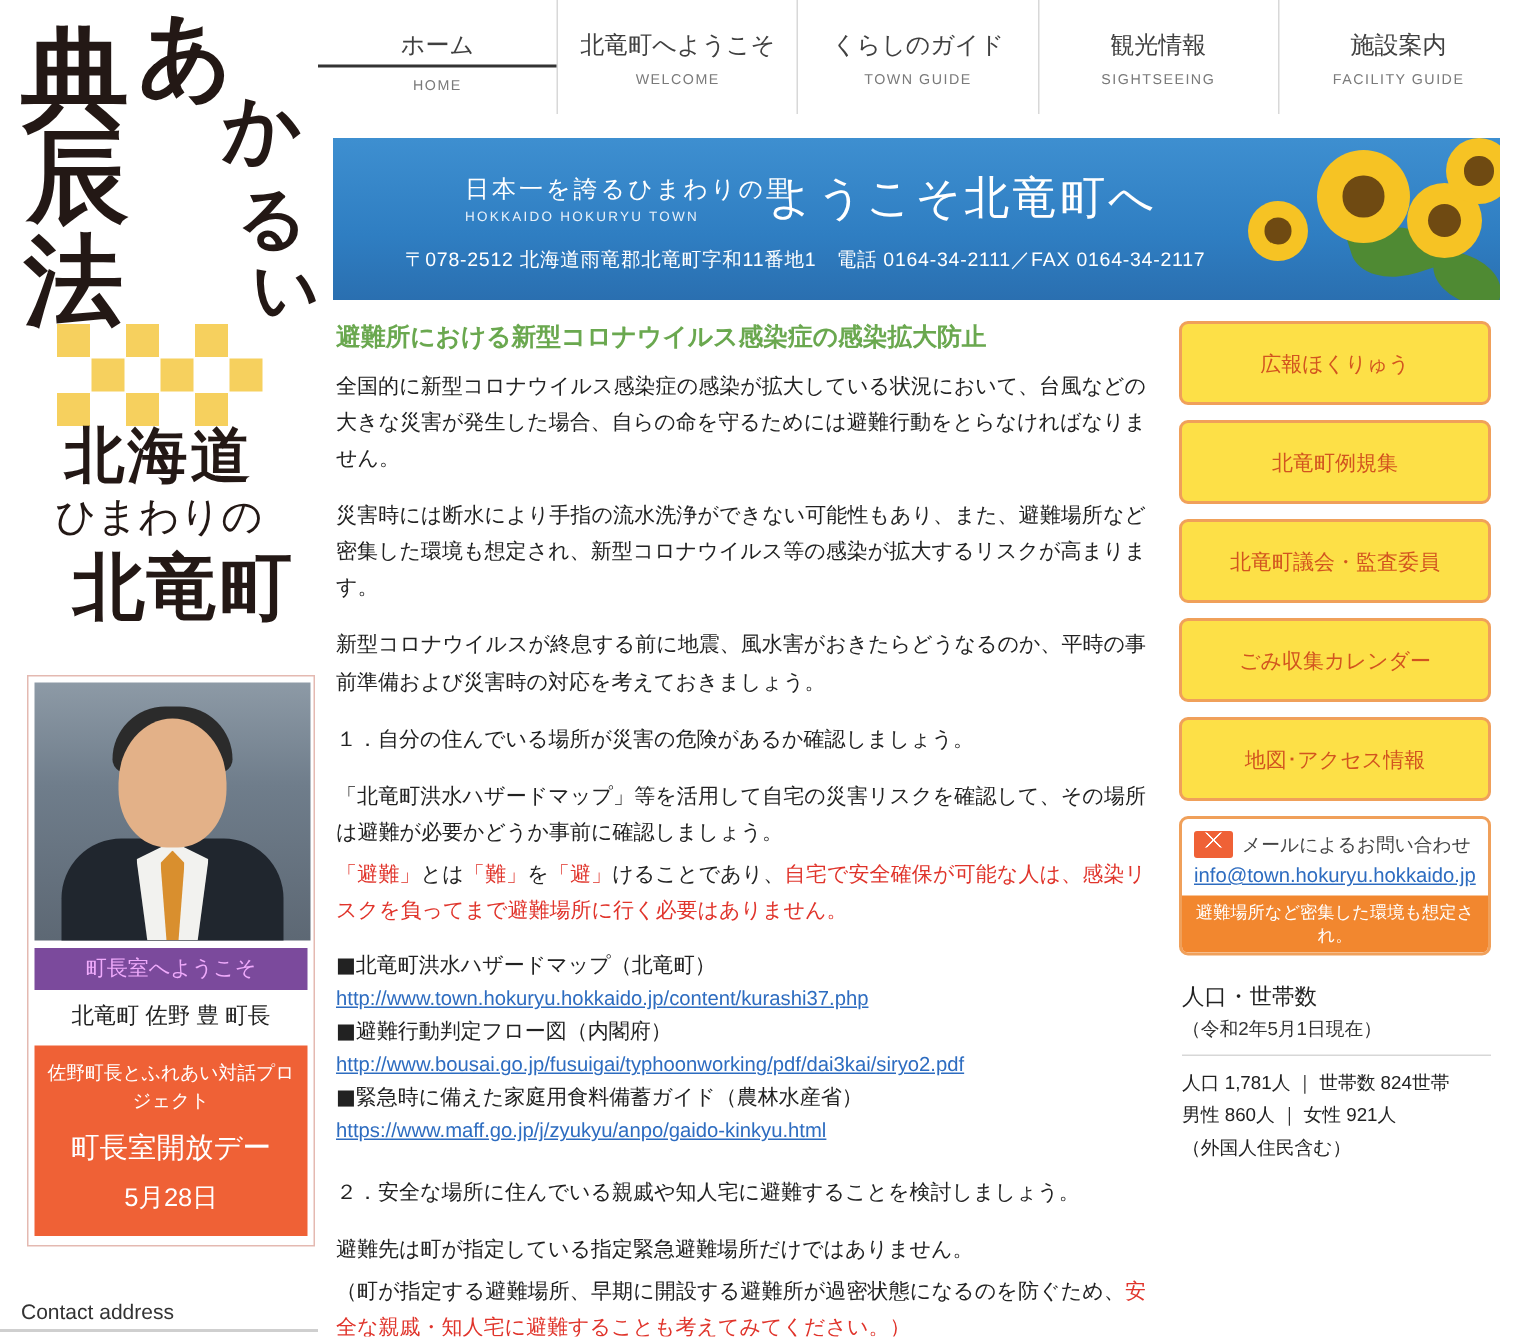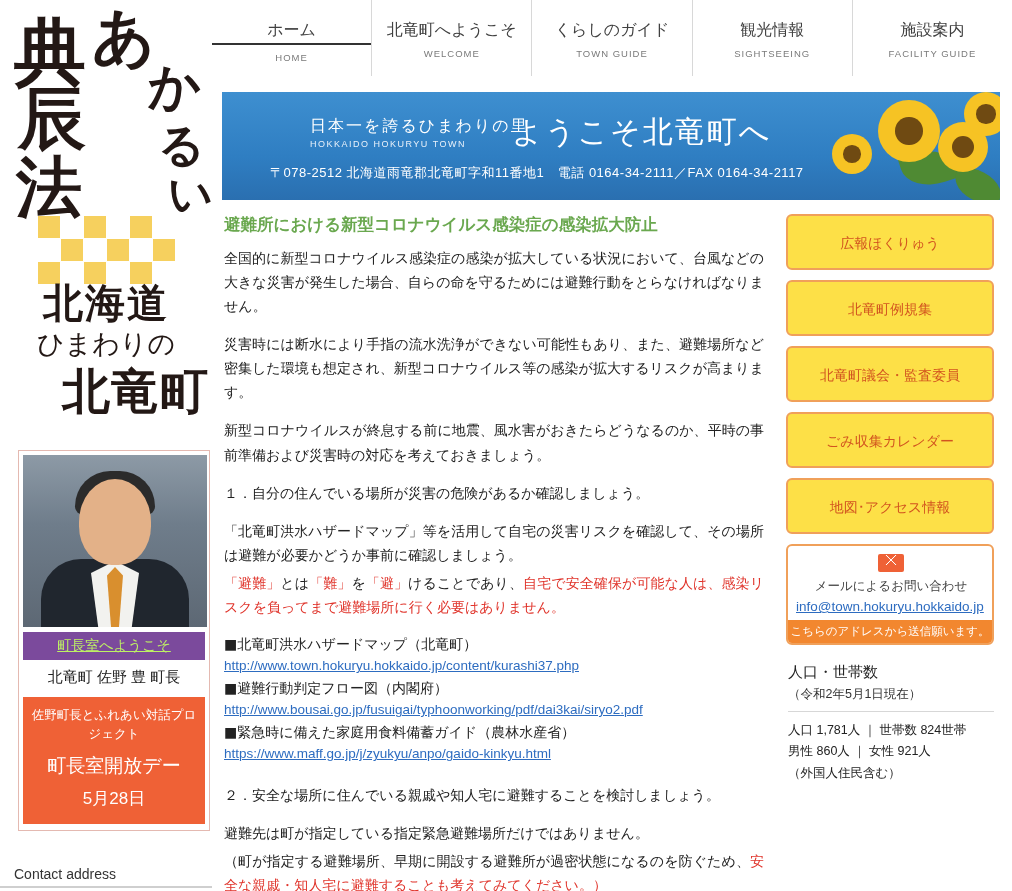--- a/index.html
+++ b/index.html
@@ -72,28 +72,27 @@
   .logo-himawari {
     position: absolute;
     left: 0; top: 322px;
     width: 196px;
     font-family: "DejaVu Serif", serif;
     font-size: 27px;
     color: #231815;
   }
   .logo-town {
     position: absolute;
-    left: 5px; top: 356px;
+    left: 16px; top: 356px;
     width: 196px;
     font-family: Liberation Sans, sans-serif;
     font-weight: bold;
     font-size: 48px;
     color: #231815;
     letter-spacing: 1px;
-    text-align: right;
   }
 
   .mayor-card {
     position: absolute;
     left: 18px; top: 450px;
     width: 192px;
     border: 1px solid #e4b9b1;
     background: #fff;
     padding: 4px 4px 6px 4px;
     text-align: center;
@@ -127,24 +126,23 @@
   }
   .mayor-photo .tie {
     position: absolute; left: 84px; top: 112px;
     width: 16px; height: 60px;
     background: #d98f2e;
     clip-path: polygon(50% 0, 100% 14%, 75% 100%, 25% 100%, 0 14%);
   }
   .mayor-banner {
     margin-top: 5px;
     background: #7b4a9c;
-    color: #bef264;
+    color: #f0abfc;
     font-size: 14px;
     padding: 5px 0;
-    text-decoration: underline;
   }
   .mayor-name {
     font-size: 15px;
     color: #222;
     padding: 8px 0 10px 0;
   }
   .mayor-orange {
     background: #ef6136;
     color: #fff;
     padding: 9px 6px 12px 6px;
@@ -329,21 +327,20 @@
     border-radius: 6px;
     overflow: hidden;
     margin-top: 4px;
     background: #fff;
   }
   .mail-row1 {
     display: flex;
     align-items: center;
     padding: 8px 6px 2px 8px;
     gap: 6px;
-    flex-direction: column;
   }
   .env {
     width: 26px; height: 18px;
     background: #ef6136;
     position: relative;
     flex: 0 0 auto;
     border-radius: 2px;
   }
   .env::after {
     content: "";
@@ -520,21 +517,21 @@
     <div class="side-btn">北竜町議会・監査委員</div>
     <div class="side-btn">ごみ収集カレンダー</div>
     <div class="side-btn">地図･アクセス情報</div>
 
     <div class="mail-box">
       <div class="mail-row1">
         <span class="env"></span>
         <span class="mail-t1">メールによるお問い合わせ</span>
       </div>
       <div class="mail-addr">info@town.hokuryu.hokkaido.jp</div>
-      <div class="mail-bar">こちらのアドレスから送信願います。</div>
+      <div class="mail-bar">避難場所など密集した環境も想定され。</div>
     </div>
 
     <div class="stats">
       <div class="stats-h">人口・世帯数</div>
       <div class="stats-sub">（令和2年5月1日現在）</div>
       <div class="stats-rule"></div>
       <div class="stats-line">人口 1,781人 ｜ 世帯数 824世帯</div>
       <div class="stats-line">男性 860人 ｜ 女性 921人</div>
       <div class="stats-line">（外国人住民含む）</div>
     </div>

